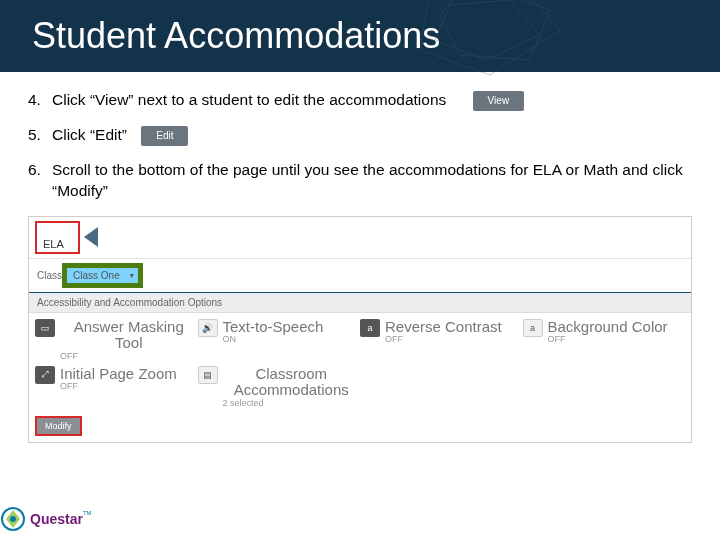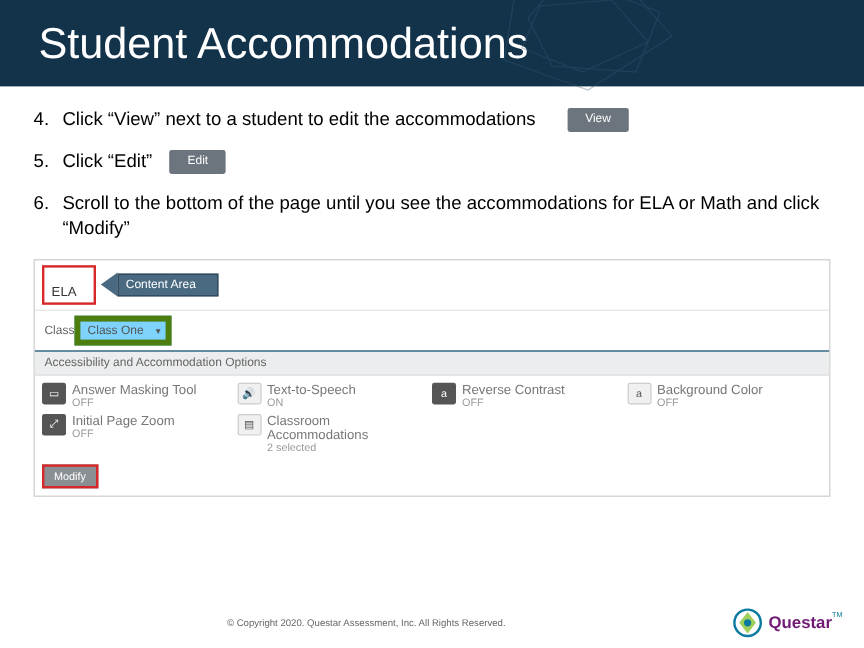--- a/index.html
+++ b/index.html
@@ -22,21 +22,21 @@
   .arrow-head { width: 0; height: 0; border-top: 10px solid transparent; border-bottom: 10px solid transparent; border-right: 14px solid #4a6a82; }
   .arrow-body { background: #4a6a82; border: 1px solid #2d4456; color: #fff; font-size: 10px; padding: 3px 18px 3px 6px; }
   .class-row { display: flex; align-items: center; padding: 4px 8px; border-top: 1px solid #e3e3e3; }
   .class-row .lbl { color: #666; font-size: 10px; }
   .class-select { border: 5px solid #4d7c0f; font-size: 10px; padding: 2px 18px 2px 6px; background: #7dd3fc; color: #555; position: relative; }
   .section-hdr { background: #ecedee; color: #666; font-size: 10px; padding: 4px 8px; border-top: 1px solid #0c4a6e; border-bottom: 1px solid #ddd; }
   .options-grid { display: flex; flex-wrap: wrap; padding: 6px 6px 4px 6px; gap: 4px 0; }
   .opt { display: flex; align-items: flex-start; width: 25%; gap: 5px; }
   .opt-icon { width: 20px; height: 18px; background: #555; border-radius: 2px; display: flex; align-items: center; justify-content: center; color: #fff; font-size: 9px; flex-shrink: 0; }
   .opt-icon.light { background: #f0f0f0; color: #555; border: 1px solid #ccc; }
-  .opt-text .t { font-size: 11px; color: #777; line-height: 1.1; }
+  .opt-text .t { font-size: 15px; color: #777; line-height: 1.1; text-align: center; }
   .opt-text .s { font-size: 9px; color: #999; line-height: 1.1; }
   .modify-row { padding: 4px 6px 6px 6px; }
   .modify-btn { display: inline-block; border: 2px solid #d62828; background: #8a8f94; color: #fff; font-size: 9px; padding: 3px 8px; border-radius: 0; }
   .footer { position: absolute; bottom: 8px; left: 0; right: 0; display: flex; align-items: center; justify-content: space-between; padding: 0 18px 0 0; }
   .copyright { flex: 1; text-align: center; font-size: 8px; color: #666; }
   .logo { display: flex; align-items: center; gap: 4px; }
   .logo-mark { width: 26px; height: 26px; position: relative; }
   .logo-text { font-size: 14px; color: #701a75; font-weight: 700; }
   .logo-tm { font-size: 6px; color: #0b7aa1; vertical-align: top; }
 </style>
@@ -76,21 +76,20 @@
       <span class="num">6.</span>
       <span class="txt">Scroll to the bottom of the page until you see the accommodations for ELA or Math and click “Modify”</span>
     </li>
   </ol>
 
   <div class="screenshot">
     <div class="ela-row">
       <span class="ela-box">ELA</span>
       <div class="arrow-wrap">
         <div class="arrow-head"></div>
-        <div class="arrow-body">Content Area</div>
       </div>
     </div>
     <div class="class-row">
       <span class="lbl">Class</span>
       <span class="class-select">
         <span>Class One</span>
         <span style="position:absolute;right:4px;top:3px;font-size:8px;">▾</span>
       </span>
     </div>
     <div class="section-hdr">Accessibility and Accommodation Options</div>
@@ -138,21 +137,20 @@
           </div>
       </div>
     </div>
     <div class="modify-row">
       <span class="modify-btn">Modify</span>
     </div>
   </div>
 </div>
 
 <div class="footer">
-  <div class="copyright">© Copyright 2020. Questar Assessment, Inc. All Rights Reserved.</div>
   <div class="logo">
     <div class="logo-mark">
       <svg viewBox="0 0 26 26">
           <circle cx="13" cy="13" r="11" fill="none" stroke="#0b7aa1" stroke-width="2"></circle>
           <path d="M13 4 L20 13 L13 22 L6 13 Z" fill="#8fc73e" opacity="0.85"></path>
           <circle cx="13" cy="13" r="3" fill="#0b7aa1"></circle>
         </svg>
     </div>
     <span>
       <span class="logo-text">Questar</span><span class="logo-tm">TM</span>

